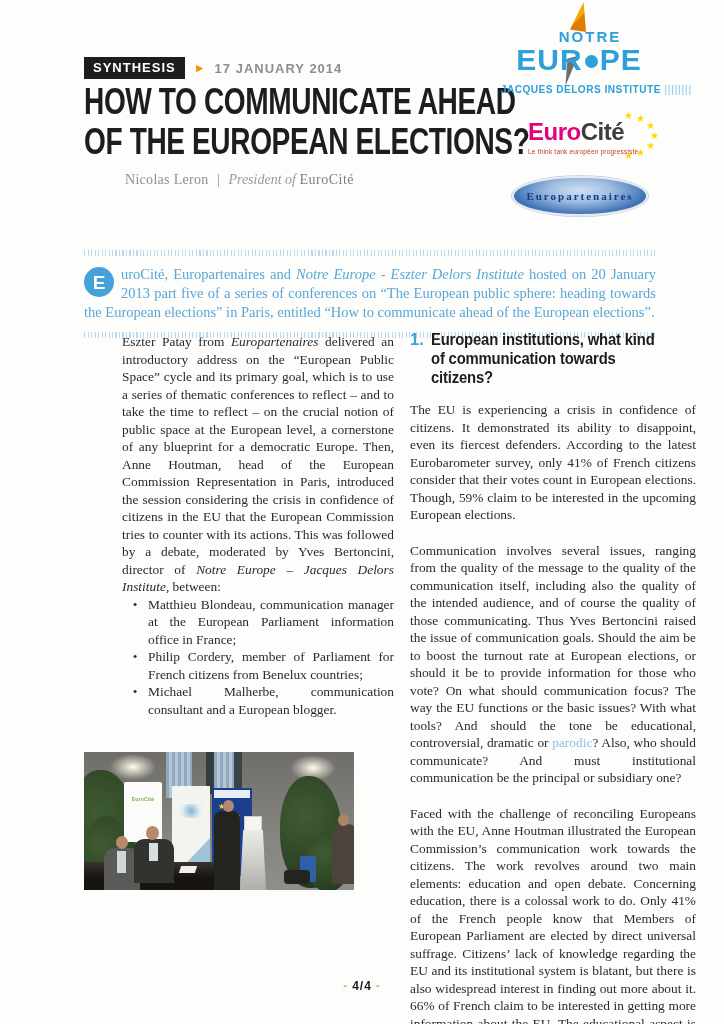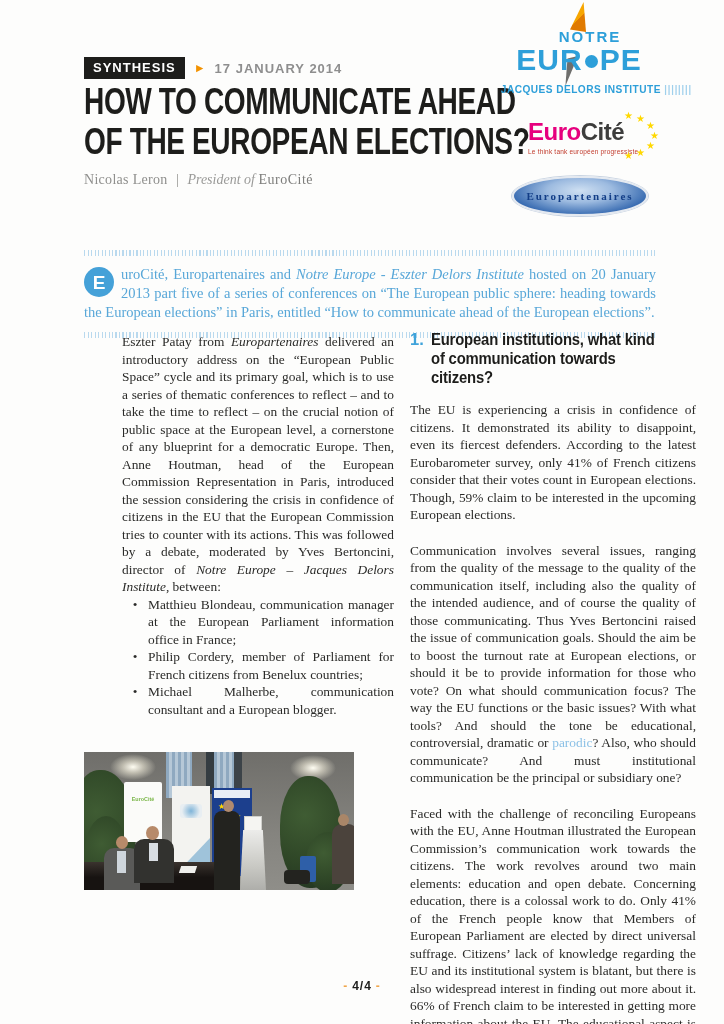--- a/index.html
+++ b/index.html
@@ -21,21 +21,21 @@
   .cycle-line{position:absolute;left:84px;top:66px;color:#3fa3da;
     font-family:"Liberation Sans",sans-serif;font-weight:bold;font-size:13px;white-space:nowrap;}
   .cycle-line .cond{display:inline-block;transform:scaleX(.9);transform-origin:left center;letter-spacing:0;}
 
   .doc-title{position:absolute;left:84px;top:82px;font-family:"Liberation Sans",sans-serif;
     font-weight:bold;color:#1d1d1b;font-size:36px;line-height:40px;
     transform:scaleX(.78);transform-origin:left top;white-space:nowrap;}
   .doc-title span{display:block;letter-spacing:-.5px;}
 
   .author-row{position:absolute;left:84px;top:172px;color:#9a9a98;font-size:14px;}
-  .author-name{color:#8f8f8d;letter-spacing:.3px;}
+  .author-name{color:#8f8f8d;letter-spacing:.3px;margin-left:41px;}
   .author-sep{color:#8f8f8d;margin:0 5px;}
   .author-role{font-style:italic;color:#9a9a98;}
   .author-org{color:#7d7d7b;letter-spacing:.5px;}
 
   
   .logo-ne{position:absolute;left:494px;top:28px;width:170px;text-align:center;
     font-family:"Liberation Sans",sans-serif;color:#2d9fd9;}
   .ne-top{font-weight:bold;font-size:15px;letter-spacing:2px;margin-left:22px;}
   .ne-main{font-weight:bold;font-size:30px;letter-spacing:1px;line-height:30px;position:relative;display:inline-block;}
   .ne-dot{display:inline-block;width:13px;height:13px;border-radius:50%;background:#2d9fd9;margin:0 2px 2px 2px;vertical-align:middle;position:relative;}

